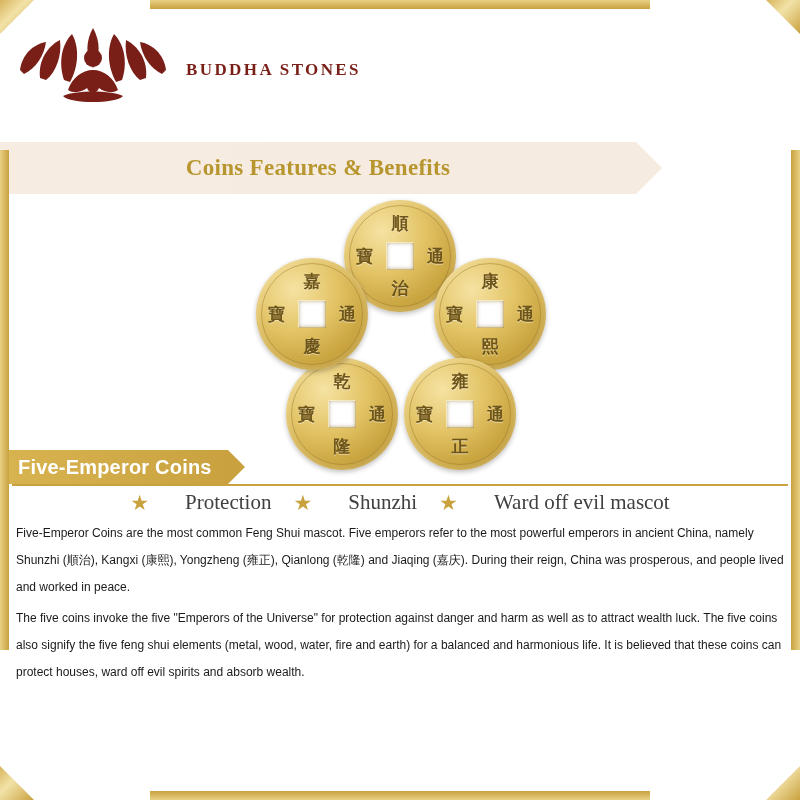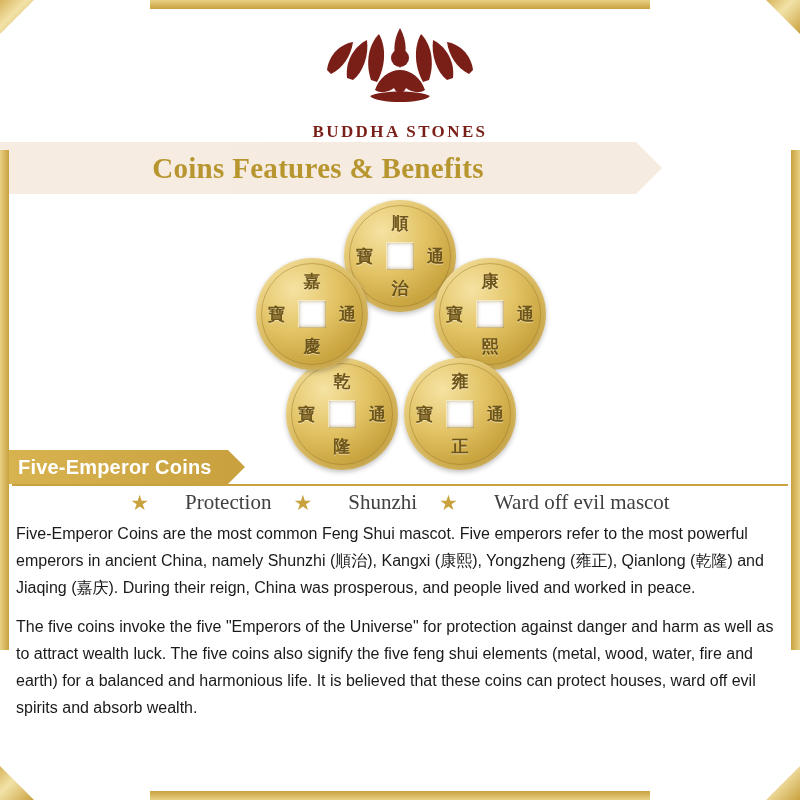--- a/index.html
+++ b/index.html
@@ -49,21 +49,21 @@
 
   
   .header {
     position: relative;
     padding-top: 18px;
     text-align: center;
   }
   .logo-wrap {
     width: 100%;
     display: flex;
-    flex-direction: column;
+    flex-direction: row;
     align-items: center;
   }
   .logo-mark { display:block; }
   .brand-name {
     margin-top: 4px;
     font-size: 17px;
     letter-spacing: 2.4px;
     color: #7a1f18;
     font-family: "Liberation Serif", serif;
     font-weight: bold;
@@ -89,21 +89,21 @@
     top: 0;
     width: 0;
     height: 0;
     border-top: 26px solid transparent;
     border-bottom: 26px solid transparent;
     border-left: 26px solid #f6ebe0;
   }
   .title-text {
     font-family: "Liberation Serif", serif;
     font-weight: bold;
-    font-size: 29px;
+    font-size: 23px;
     color: #b8962f;
     letter-spacing: 0.3px;
   }
 
   
   .coins {
     position: absolute;
     top: 196px;
     left: 0;
     width: 800px;
@@ -223,27 +223,27 @@
     color: #404040;
     margin-left: 29px;
   }
 
   
   .body-copy {
     position: absolute;
     top: 520px;
     left: 16px;
     width: 768px;
-    font-size: 16px;
+    font-size: 12px;
     line-height: 27px;
     color: #1a1a1a;
     font-family: "Liberation Sans", sans-serif;
   }
   .body-copy p { margin: 0; }
-  .body-copy p + p { margin-top: 12px; }
+  .body-copy p + p { margin-top: 4px; }
 </style>
 </head>
 <body>
 
 <div class="page">
 
   <div class="corner corner-tl"></div>
   <div class="corner corner-tr"></div>
   <div class="corner corner-bl"></div>
   <div class="corner corner-br"></div>

